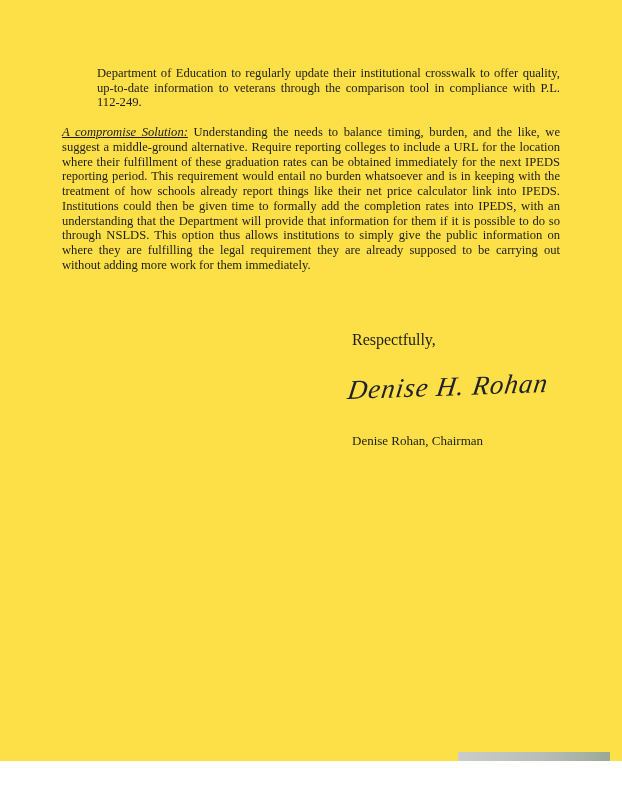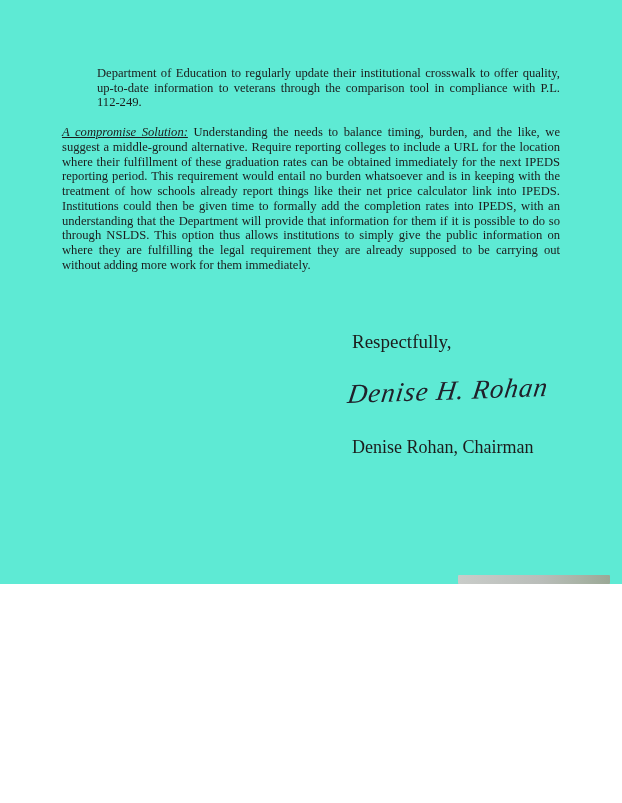--- a/index.html
+++ b/index.html
@@ -3,22 +3,22 @@
 <meta charset="utf-8">
 <style>
   html, body {
     margin: 0;
     padding: 0;
     background: #ffffff;
   }
   .page {
     position: relative;
     width: 622px;
-    height: 584px;
-    background: #5eead4;
+    height: 761px;
+    background: #fde047;
     font-family: "Liberation Serif", serif;
     color: #1c1c1c;
     overflow: hidden;
   }
   .content {
     padding: 66px 62px 0 62px;
     font-size: 12.6px;
     line-height: 1.17;
   }
   .para {
@@ -31,37 +31,37 @@
   }
   .lead-italic {
     font-style: italic;
     text-decoration: underline;
   }
   .closing-block {
     margin-left: 290px;
     margin-top: 58px;
   }
   .closing-text {
-    font-size: 19px;
+    font-size: 16px;
   }
   .signature {
     margin-top: 26px;
     margin-left: -4px;
     font-size: 27px;
     font-style: italic;
     font-family: "Liberation Serif", serif;
     color: #20202a;
     letter-spacing: 1px;
     transform: rotate(-2deg) skewX(-10deg);
     transform-origin: left center;
     white-space: nowrap;
   }
   .typed-block {
     margin-top: 26px;
-    font-size: 18px;
+    font-size: 13px;
     line-height: 1.28;
   }
   .typed-block div {
     white-space: nowrap;
   }
   .scan-artifact {
     position: absolute;
     bottom: 0;
     right: 12px;
     width: 152px;

